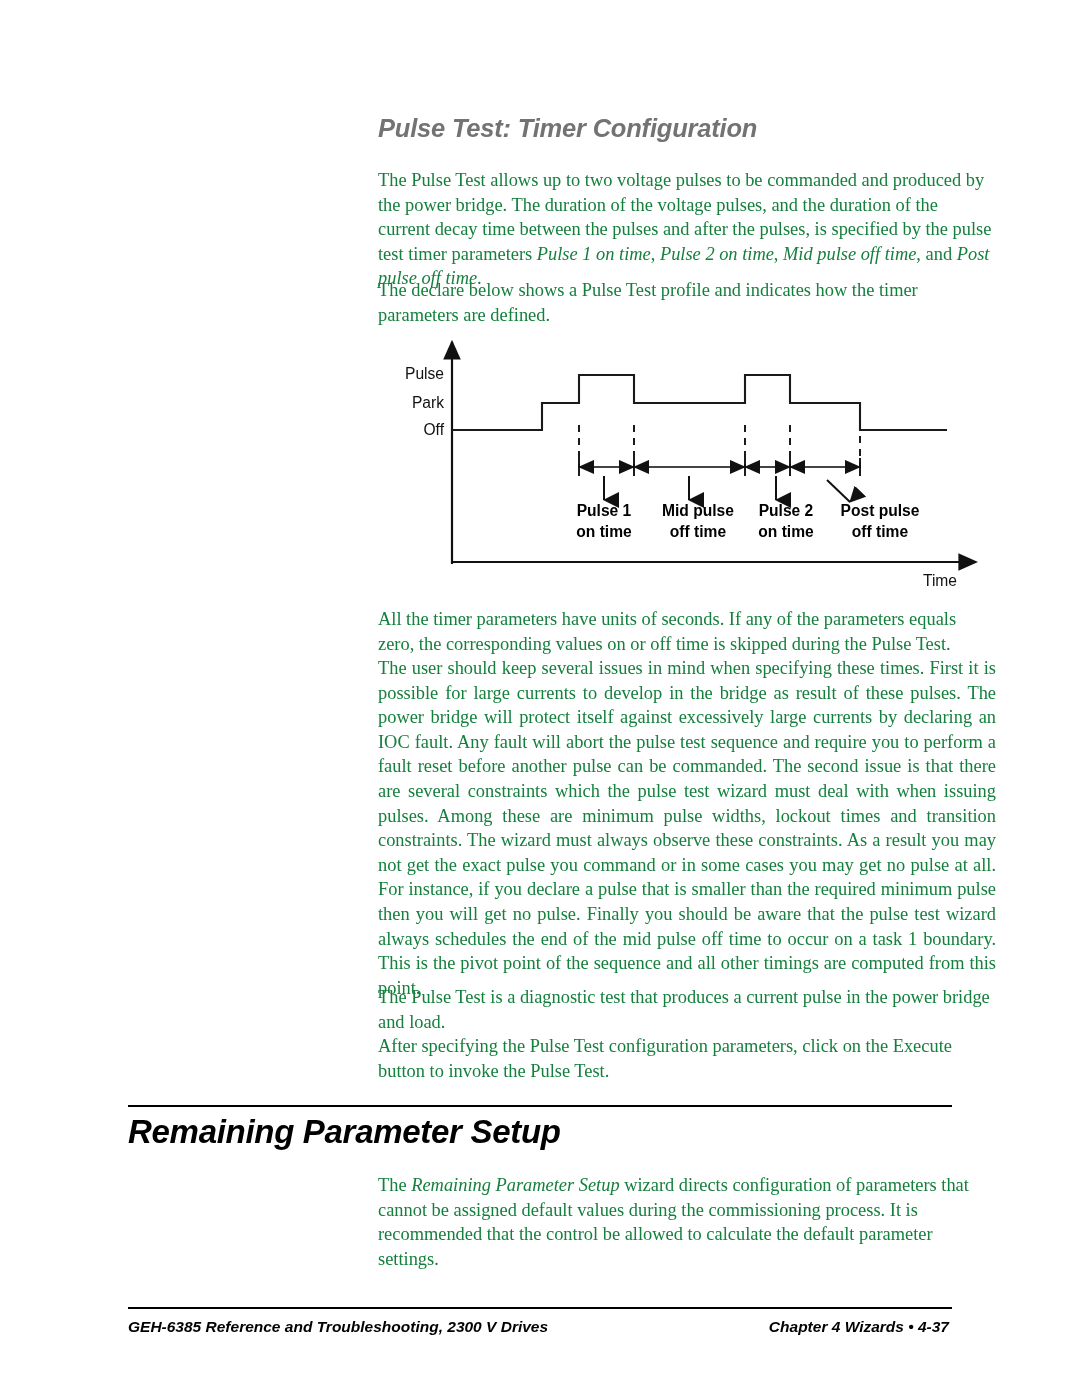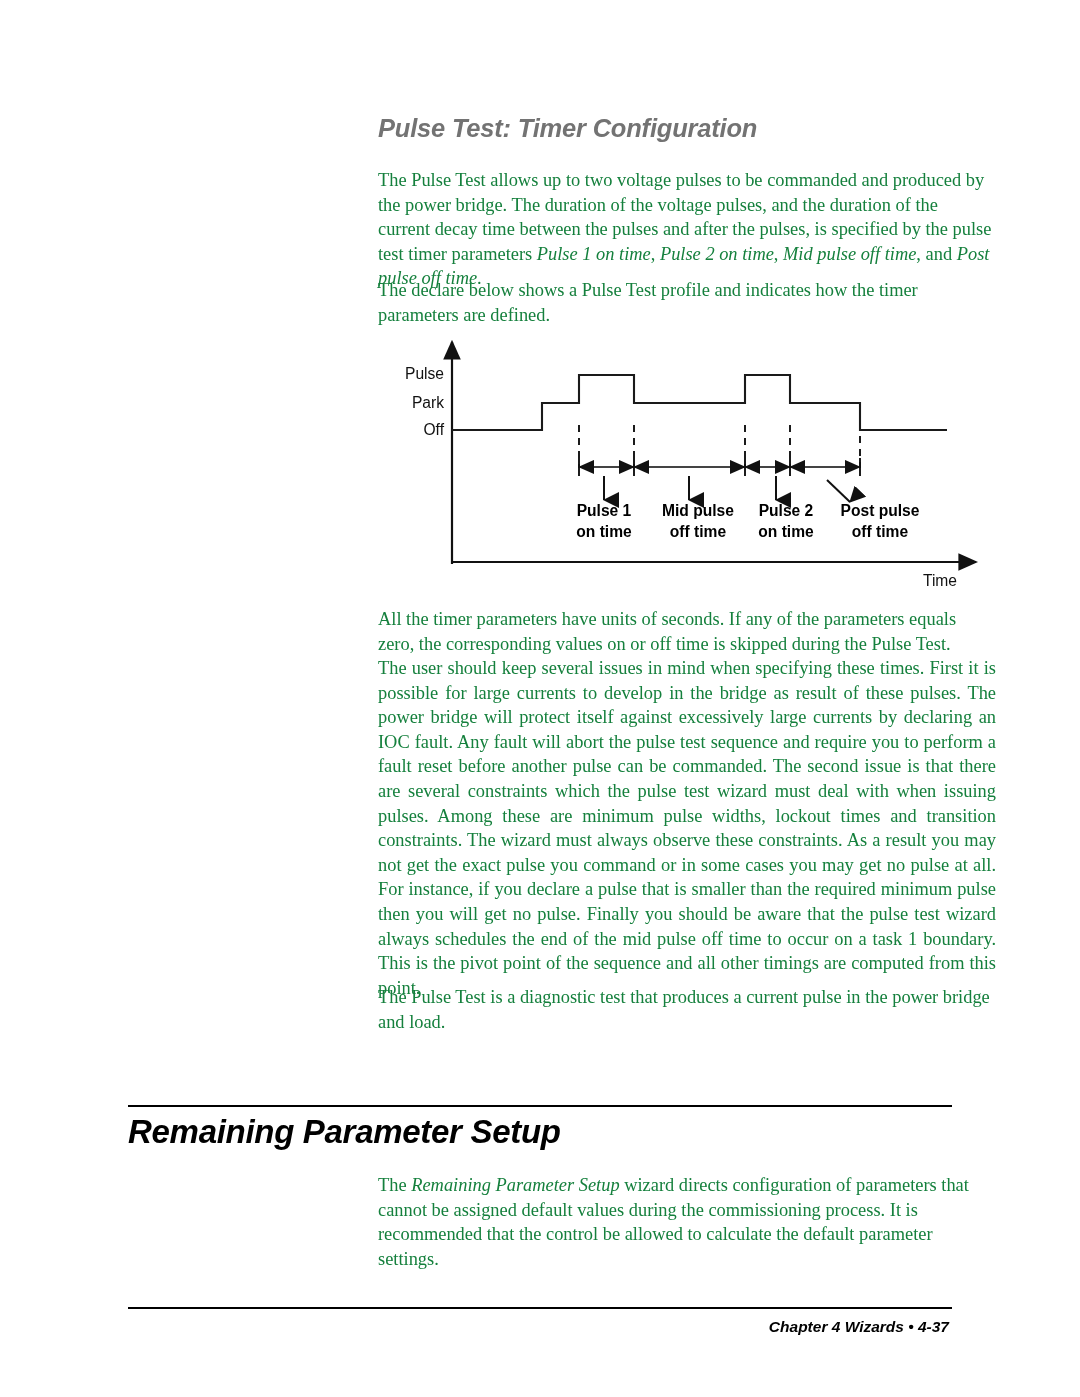--- a/index.html
+++ b/index.html
@@ -185,23 +185,25 @@
     </svg>
   </div>
 
   <div class="para" style="top:607px; width:618px;">All the timer parameters have units of seconds. If any of the parameters equals zero, the corresponding values on or off time is skipped during the Pulse Test.</div>
 
   <div class="para" style="top:656px; width:618px; text-align:justify;">The user should keep several issues in mind when specifying these times. First it is possible for large currents to develop in the bridge as result of these pulses. The power bridge will protect itself against excessively large currents by declaring an IOC fault.  Any fault will abort the pulse test sequence and require you to perform a fault reset before another pulse can be commanded. The second issue is that there are several constraints which the pulse test wizard must deal with when issuing pulses. Among these are minimum pulse widths, lockout times and transition constraints. The wizard must always observe these constraints. As a result you may not get the exact pulse you command or in some cases you may get no pulse at all.  For instance, if you declare a pulse that is smaller than the required minimum pulse then you will get no pulse. Finally you should be aware that the pulse test wizard always schedules the end of the mid pulse off time to occur on a task 1 boundary.  This is the pivot point of the sequence and all other timings are computed from this point.</div>
 
 
   <div class="para" style="top:985px; width:620px;">The Pulse Test is a diagnostic test that produces a current pulse in the power bridge and load.</div>
 
+  <div class="para" style="top:1034px; width:622px;">After specifying the Pulse Test configuration parameters, click on the Execute button to invoke the Pulse Test.</div>
 
   <div class="rule" style="left:128px; top:1105px; width:824px;"></div>
 
   <div class="h1" style="top:1113px;">Remaining Parameter Setup</div>
 
   <div class="para" style="top:1161px; width:615px;margin-top:12px;"><span>The </span><i>Remaining Parameter Setup</i><span> wizard directs configuration of parameters that cannot be assigned default values during the commissioning process.  It is recommended that the control be allowed to calculate the default parameter settings.</span></div>
 
   <div class="footer-rule"></div>
+  <div class="footer-text footer-left">GEH-6385  Reference and Troubleshooting, 2300 V Drives</div>
   <div class="footer-text footer-right">Chapter 4  Wizards  •  4-37</div>
 
 </div>
 
 </body></html>

